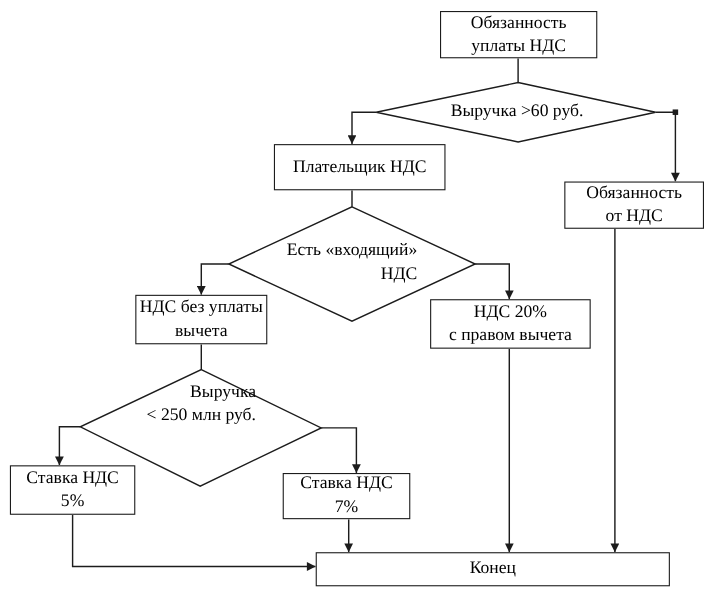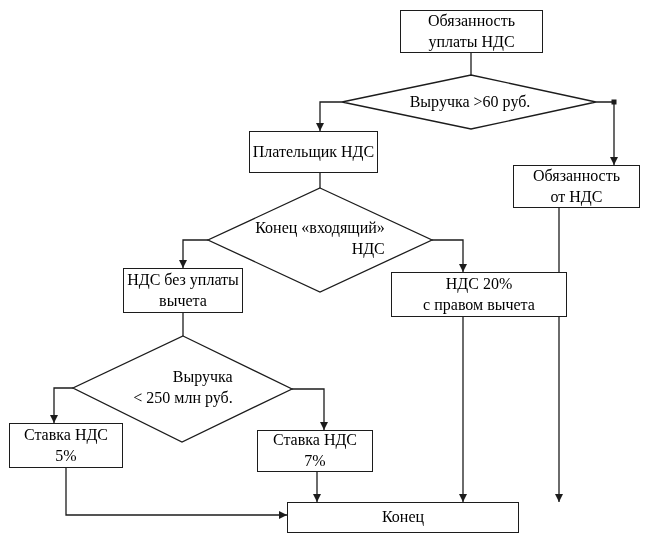--- a/index.html
+++ b/index.html
@@ -48,40 +48,40 @@
     <path d="M292,389 H324 V430" fill="none" stroke="#1c1c1c" stroke-width="1.3" marker-end="url(#arr)"></path>
     <path d="M66,468 V515 H287" fill="none" stroke="#1c1c1c" stroke-width="1.3" marker-end="url(#arr)"></path>
     <path d="M317,472 V502" fill="none" stroke="#1c1c1c" stroke-width="1.3" marker-end="url(#arr)"></path>
     <path d="M463,317 V502" fill="none" stroke="#1c1c1c" stroke-width="1.3" marker-end="url(#arr)"></path>
     <path d="M559,208 V502" fill="none" stroke="#1c1c1c" stroke-width="1.3" marker-end="url(#arr)"></path>
   </svg>
 
   <div class="node" style="left:400px;top:10px;width:143px;height:43px">Обязанность
 уплаты НДС</div>
 
-  <div class="node" style="left:249px;top:131px;width:129px;height:42px">Плательщик НДС</div>
+  <div class="node" style="left:249px;top:131px;width:156px;height:42px">Плательщик НДС</div>
 
   <div class="node" style="left:513px;top:165px;width:127px;height:43px">Обязанность
 от НДС</div>
 
   <div class="node" style="left:123px;top:268px;width:120px;height:45px">НДС без уплаты
 вычета</div>
 
-  <div class="node" style="left:391px;top:272px;width:176px;height:45px">НДС 20%
+  <div class="node" style="left:391px;top:272px;width:146px;height:45px">НДС 20%
 с правом вычета</div>
 
   <div class="node" style="left:9px;top:423px;width:114px;height:45px">Ставка НДС
 5%</div>
 
   <div class="node" style="left:257px;top:430px;width:116px;height:42px">Ставка НДС
 7%</div>
 
-  <div class="node" style="left:287px;top:502px;width:232px;height:31px">Конец</div>
+  <div class="node" style="left:287px;top:502px;width:322px;height:31px">Конец</div>
 
   <div class="dlabel" style="left:470px;top:102px">Выручка &gt;60 руб.</div>
 
-  <div class="dlabel" style="left:320px;top:239px">Конец «входящий»
+  <div class="dlabel" style="left:320px;top:239px">Есть «входящий»
 НДС</div>
 
-  <div class="dlabel" style="left:183px;top:388px">Выручка
+  <div class="dlabel" style="left:183px;top:368px">Выручка
 &lt; 250 млн руб.</div>
 
 </div>
 
 </body></html>

